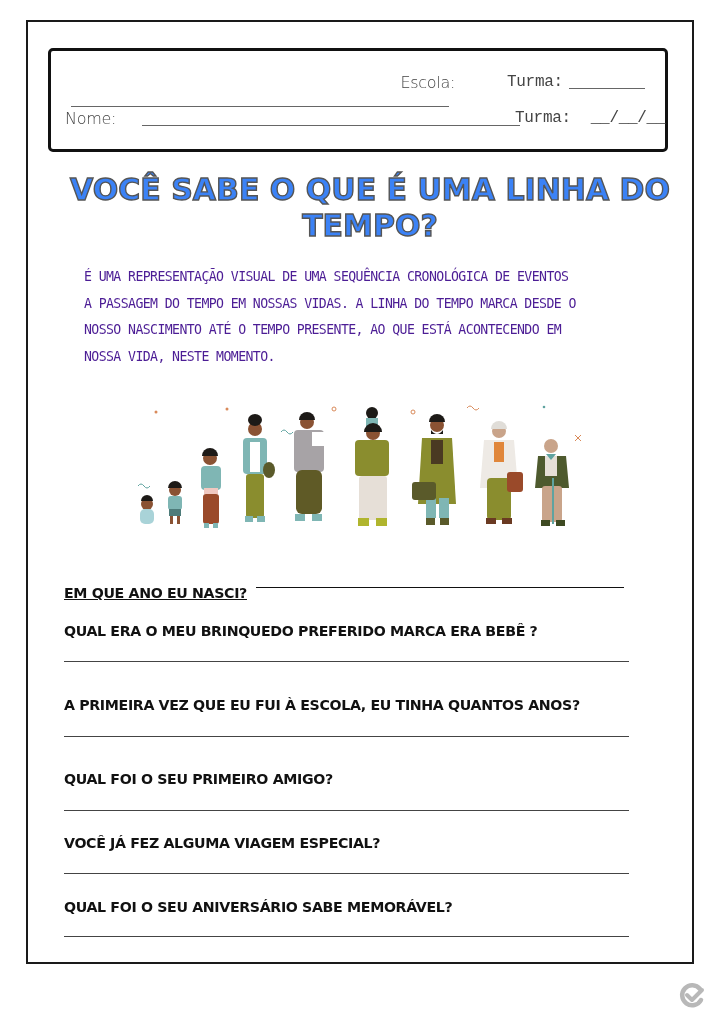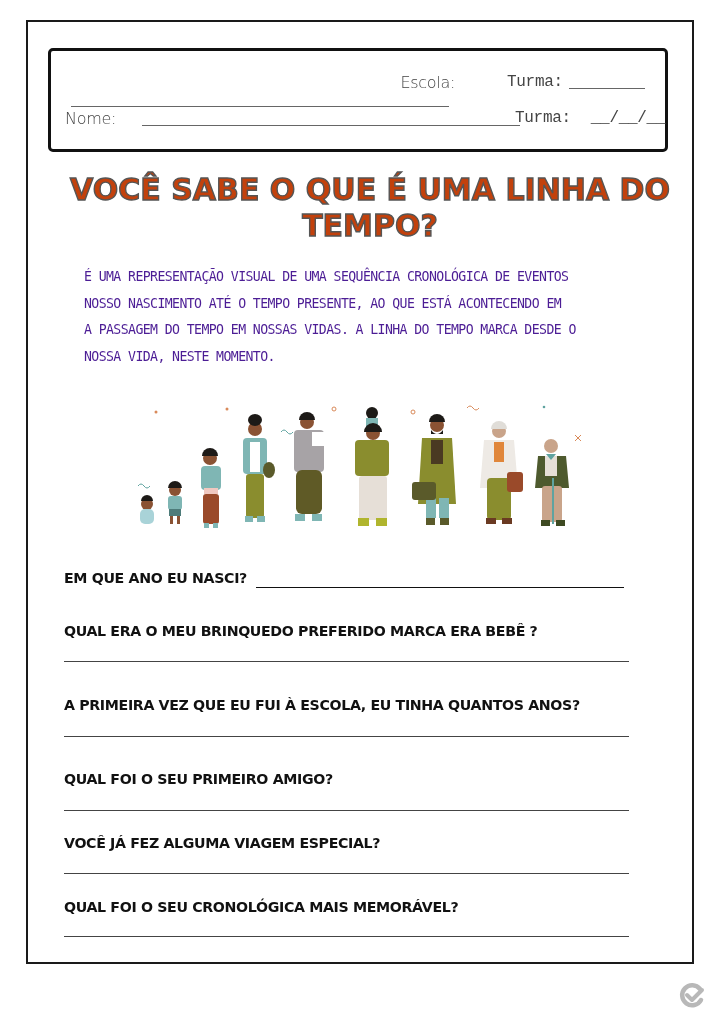--- a/index.html
+++ b/index.html
@@ -5,21 +5,21 @@
   html, body { margin: 0; padding: 0; background: #ffffff; }
   body { width: 724px; height: 1024px; position: relative; overflow: hidden; font-family: "Liberation Sans", sans-serif; color: #111; }
   .outer { position: absolute; left: 26px; top: 20px; width: 668px; height: 944px; border: 2px solid #1a1a1a; box-sizing: border-box; }
   .header-box { position: absolute; left: 48px; top: 48px; width: 620px; height: 104px; border: 3px solid #111; border-radius: 5px; box-sizing: border-box; }
   .hrow { position: absolute; left: 14px; font-size: 16px; color: #444; display: flex; align-items: flex-end; font-family: "DejaVu Sans", sans-serif; font-weight: 300; letter-spacing: -0.3px; }
   .hrow .line { display: inline-block; border-bottom: 1px solid #666; height: 14px; margin: 0 6px 2px 6px; }
   .hrow.r1 { top: 22px; flex-direction: column; }
   .hrow.r2 { top: 58px; gap: 20px; }
   .field-right { position: absolute; font-size: 16px; color: #444; font-family: Liberation Mono, monospace; letter-spacing: -0.3px; display: flex; align-items: center; }
   .field-right .line { display: inline-block; border-bottom: 1px solid #666; height: 14px; margin-left: 6px; margin-bottom: 2px; }
-  .title { position: absolute; left: 60px; top: 172px; width: 620px; text-align: center; font-family: "DejaVu Sans", sans-serif; font-weight: bold; font-size: 30px; line-height: 36px; color: #c2410c; -webkit-text-stroke: 1.4px #555; letter-spacing: 0px; }
+  .title { position: absolute; left: 60px; top: 172px; width: 620px; text-align: center; font-family: "DejaVu Sans", sans-serif; font-weight: bold; font-size: 30px; line-height: 36px; color: #3b82f6; -webkit-text-stroke: 1.4px #555; letter-spacing: 0px; }
   .intro { position: absolute; left: 84px; top: 264px; width: 575px; font-family: "DejaVu Sans Mono", monospace; font-size: 13.2px; line-height: 26.5px; letter-spacing: -0.6px; color: #4c1d95; text-transform: uppercase; }
   .illus { position: absolute; left: 126px; top: 398px; width: 470px; height: 140px; }
   .q { position: absolute; left: 64px; font-family: "DejaVu Sans", sans-serif; font-weight: bold; font-size: 14.2px; letter-spacing: -0.35px; color: #111; }
   .ans { position: absolute; left: 64px; width: 565px; border-top: 1.5px solid #444; }
   .inline-ans { position: absolute; border-top: 1.5px solid #111; }
   .watermark { position: absolute; left: 678px; top: 982px; width: 28px; height: 28px; }
 </style>
 </head>
 <body>
 
@@ -44,22 +44,22 @@
   </div>
 </div>
 
 <div class="title">
   <div>VOCÊ SABE O QUE É UMA LINHA DO</div>
   <div>TEMPO?</div>
 </div>
 
 <div class="intro">
   <div>É UMA REPRESENTAÇÃO VISUAL DE UMA SEQUÊNCIA CRONOLÓGICA DE EVENTOS</div>
+  <div>A PASSAGEM DO TEMPO EM NOSSAS VIDAS. A LINHA DO TEMPO MARCA DESDE O</div>
   <div>NOSSO NASCIMENTO ATÉ O TEMPO PRESENTE, AO QUE ESTÁ ACONTECENDO EM</div>
-  <div>A PASSAGEM DO TEMPO EM NOSSAS VIDAS. A LINHA DO TEMPO MARCA DESDE O</div>
   <div>NOSSA VIDA, NESTE MOMENTO.</div>
 </div>
 
 <svg class="illus" viewBox="0 0 470 140">
 
   <g>
     <circle cx="30" cy="14" r="1.5" fill="#d98a5a"></circle>
     <circle cx="101" cy="11" r="1.5" fill="#d98a5a"></circle>
     <circle cx="208" cy="11" r="2" fill="none" stroke="#d98a5a" stroke-width="1"></circle>
     <circle cx="287" cy="14" r="2" fill="none" stroke="#d98a5a" stroke-width="1"></circle>
@@ -156,34 +156,34 @@
     <path d="M412 58 h28 l3 32 h-34z" fill="#4e5a2e"></path>
     <rect x="419" y="58" width="12" height="20" fill="#e6dfd7"></rect>
     <path d="M420 56 l5 6 l5 -6z" fill="#5fa3a0"></path>
     <rect x="416" y="88" width="20" height="36" rx="3" fill="#c9a48a"></rect>
     <rect x="426" y="80" width="2" height="46" fill="#5fa3a0"></rect>
     <rect x="415" y="122" width="9" height="6" fill="#3e4a22"></rect>
     <rect x="430" y="122" width="9" height="6" fill="#3e4a22"></rect>
   </g>
 </svg>
 
-<div class="q" style="top:570px;">EM QUE ANO EU NASCI?</div>
+<div class="q" style="top:585px;text-decoration:underline;">EM QUE ANO EU NASCI?</div>
 <div class="inline-ans" style="left:256px; top:587px; width:368px;"></div>
 
 <div class="q" style="top:623px;">QUAL ERA O MEU BRINQUEDO PREFERIDO MARCA ERA BEBÊ ?</div>
 <div class="ans" style="top:661px;"></div>
 
 <div class="q" style="top:697px;">A PRIMEIRA VEZ QUE EU FUI À ESCOLA, EU TINHA QUANTOS ANOS?</div>
 <div class="ans" style="top:736px;"></div>
 
 <div class="q" style="top:771px;">QUAL FOI O SEU PRIMEIRO AMIGO?</div>
 <div class="ans" style="top:810px;"></div>
 
 <div class="q" style="top:835px;">VOCÊ JÁ FEZ ALGUMA VIAGEM ESPECIAL?</div>
 <div class="ans" style="top:873px;"></div>
 
-<div class="q" style="top:899px;">QUAL FOI O SEU CRONOLÓGICA MAIS MEMORÁVEL?</div>
+<div class="q" style="top:899px;">QUAL FOI O SEU ANIVERSÁRIO SABE MEMORÁVEL?</div>
 <div class="ans" style="top:936px;"></div>
 
 <svg class="watermark" viewBox="0 0 28 28">
   <path d="M22 7 A10 10 0 1 0 23 18" fill="none" stroke="#b8b8b8" stroke-width="4.5" stroke-linecap="round"></path>
   <path d="M9 13 l5 5 l10 -10" fill="none" stroke="#b8b8b8" stroke-width="4" stroke-linecap="round" stroke-linejoin="round"></path>
 </svg>
 
 </body></html>

